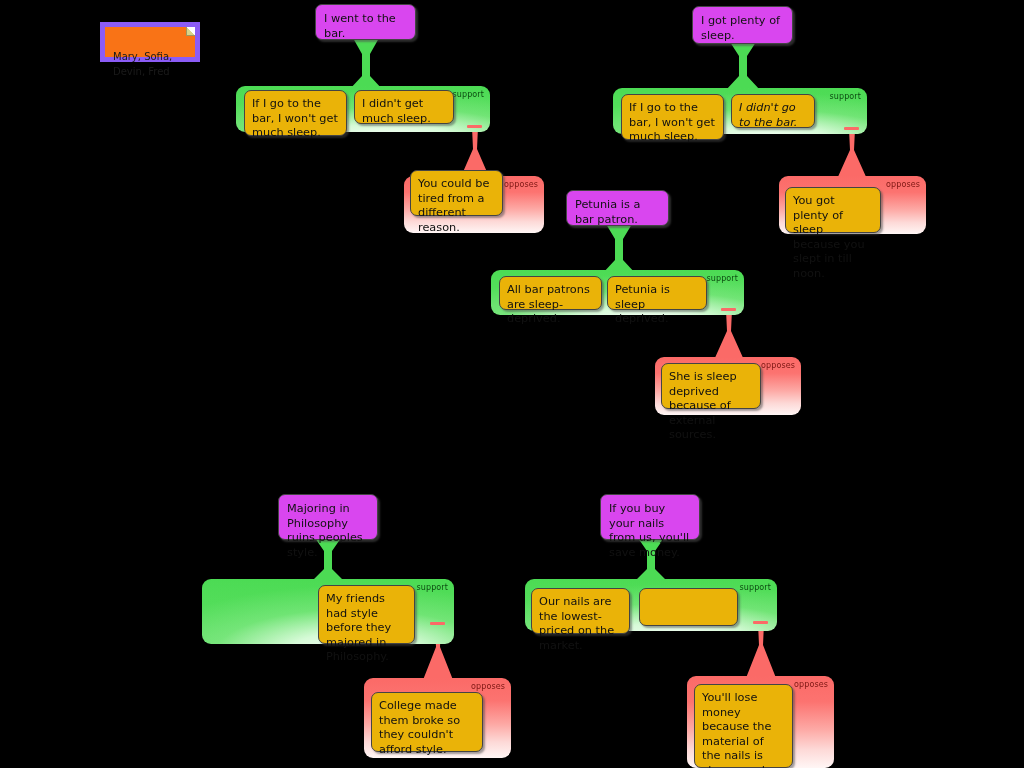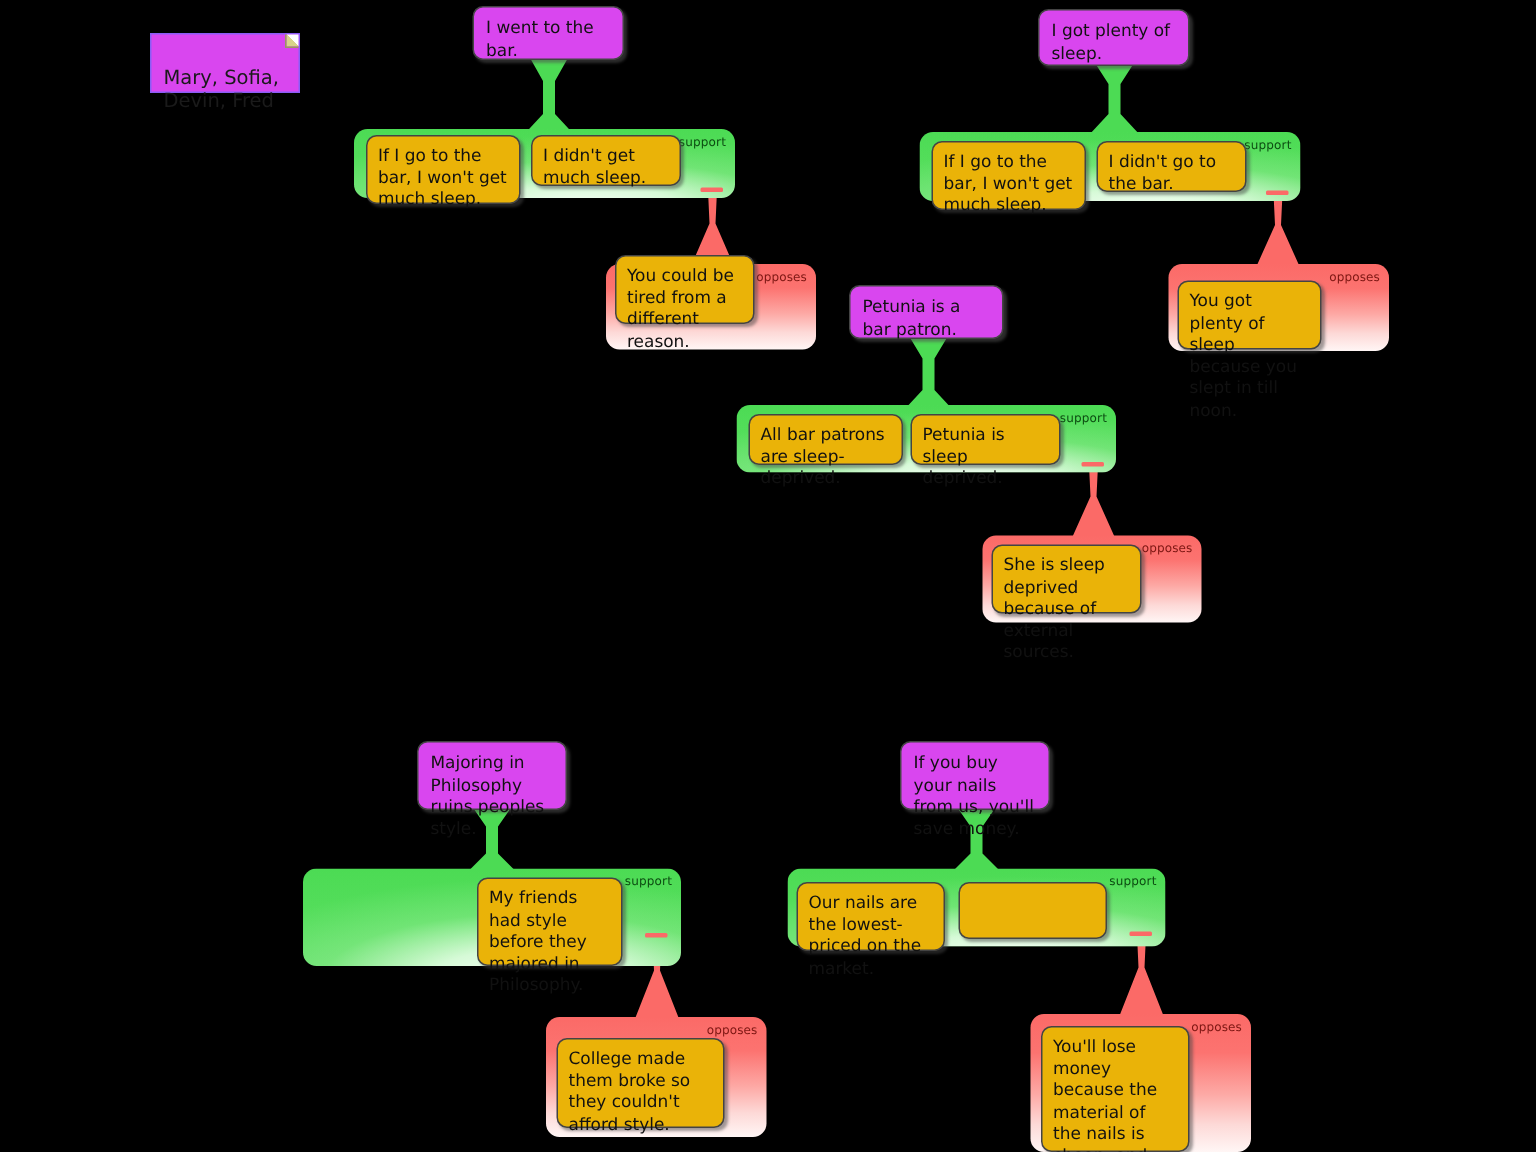--- a/index.html
+++ b/index.html
@@ -17,24 +17,24 @@
 
   #canvas {
     position: absolute;
     top: 0; left: 0;
     width: 1024px; height: 768px;
   }
 
   
   .sticky {
     position: absolute;
-    background: #d946ef;
-    border: 1px solid #8b5cf6;
+    background: #f97316;
+    border: 5px solid #8b5cf6;
     padding: 7px 8px 6px 8px;
-    font-size: 13px;
+    font-size: 10px;
     line-height: 15px;
     color: #1a1a1a;
     white-space: pre-line;
   }
   .sticky .fold {
     position: absolute;
     top: 0; right: 0;
     width: 9px; height: 9px;
     background: linear-gradient(225deg, #ffffff 0 50%, #d8d48a 50% 100%);
     border-left: 1px solid #9b9760;
@@ -175,21 +175,21 @@
       <path d="M6,0 L32,0 L23,14 L23,34 L36,48 L2,48 L15,34 L15,14 Z" fill="#4cdb54"></path>
     </svg>
   </div>
 
   <div class="panel support" style="left:613px; top:88px; width:254px; height:46px;">
     <span class="panel-label">support</span>
   </div>
   <div class="premise" style="left:621px; top:94px; width:103px; height:46px;">
     <span>If I go to the bar, I won't get much sleep.</span>
   </div>
-  <div class="premise" style="left:731px; top:94px; width:100px; height:34px;">
+  <div class="premise" style="left:731px; top:94px; width:84px; height:34px;font-style:italic;">
     <span>I didn't go to the bar.</span>
   </div>
 
   <div class="tcap" style="left:844px; top:127px; width:15px;"></div>
   <div class="stem" style="left:835px; top:129px; width:34px; height:50px;">
     <svg width="34" height="50" viewBox="0 0 34 50">
       <path d="M14,0 L20,0 L19,21 L32,50 L2,50 L15,21 Z" fill="#fb6a67"></path>
     </svg>
   </div>
 

